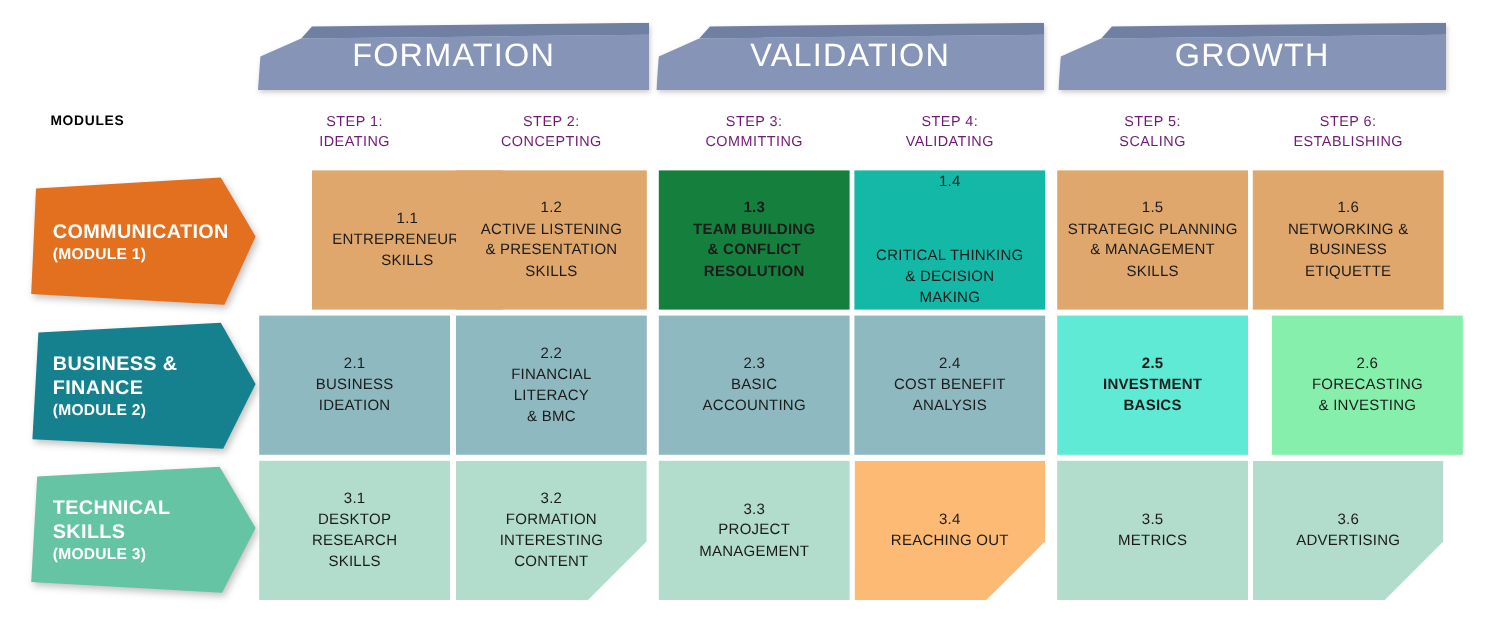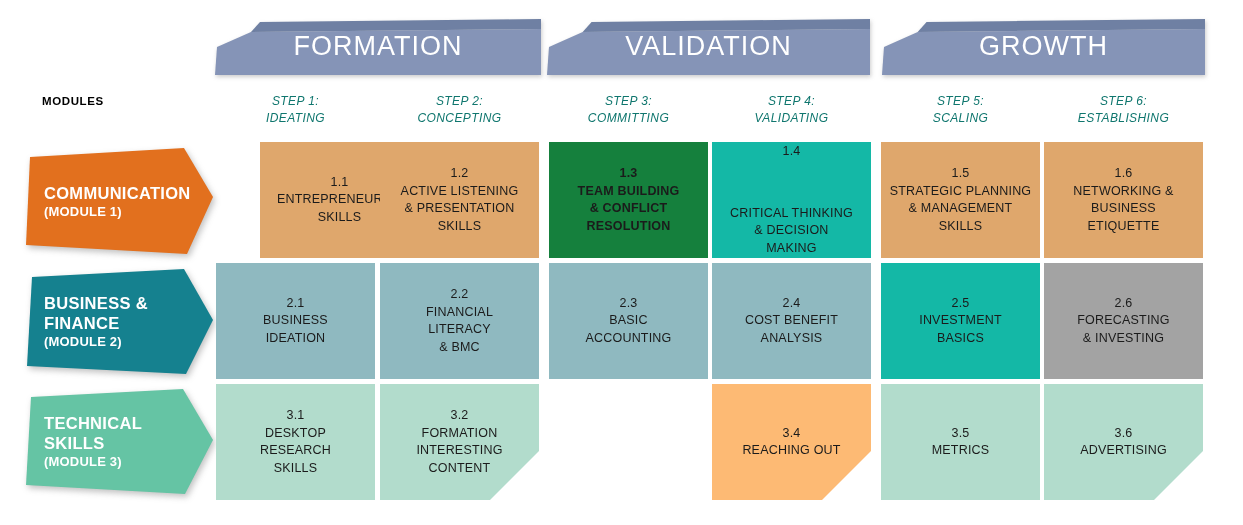--- a/index.html
+++ b/index.html
@@ -8,21 +8,21 @@
     font-family:"Liberation Sans",sans-serif;overflow:hidden;
   }
   
   .banner{position:absolute;top:19px;height:56px;}
   .banner svg{position:absolute;left:0;top:0;width:100%;height:100%;
     filter:drop-shadow(1px 2px 2px rgba(110,110,110,.35));}
   .banner-label{position:absolute;left:0;right:0;top:12px;text-align:center;
     color:#ffffff;font-size:27px;letter-spacing:1px;}
   
   .step{position:absolute;top:93px;width:159px;text-align:center;
-    font-size:12px;line-height:17px;color:#0f766e;white-space:pre-line;letter-spacing:.4px;font-style:italic;}
+    font-size:12px;line-height:17px;color:#701a75;white-space:pre-line;letter-spacing:.4px;}
   
   .modules-label{position:absolute;left:42px;top:95px;font-size:11.5px;
     font-weight:bold;color:#000;letter-spacing:.6px;}
   
   .marrow{position:absolute;left:24px;width:190px;height:112px;}
   .marrow svg{position:absolute;left:0;top:0;width:100%;height:100%;
     filter:drop-shadow(2px 3px 3px rgba(100,100,100,.4));}
   .mtext{position:absolute;left:20px;top:0;bottom:0;display:flex;
     flex-direction:column;justify-content:center;color:#fff;}
   .mname{font-size:16.5px;font-weight:bold;line-height:20px;white-space:pre-line;letter-spacing:.3px;}
@@ -163,43 +163,48 @@
   <div class="cell r2 c3" style="background-color: rgb(143, 185, 192);">
     <div class="cell-num">2.3</div>
     <div class="cell-title">BASIC
 ACCOUNTING</div>
   </div>
   <div class="cell r2 c4" style="background-color: rgb(143, 185, 192);">
     <div class="cell-num">2.4</div>
     <div class="cell-title">COST BENEFIT
 ANALYSIS</div>
   </div>
-  <div class="cell r2 c5" style="background-color: #14b8a6;">
+  <div class="cell r2 c5" style="background-color: #5eead4; font-weight: bold;">
     <div class="cell-num">2.5</div>
     <div class="cell-title">INVESTMENT
 BASICS</div>
   </div>
-  <div class="cell r2 c6" style="background-color: #a3a3a3;">
+  <div class="cell r2 c6" style="background-color: #86efac; margin-left: 16px;">
     <div class="cell-num">2.6</div>
     <div class="cell-title">FORECASTING
 &amp; INVESTING</div>
   </div>
 
   <div class="cell r3 c1" style="background-color: rgb(178, 220, 204);">
     <div class="cell-num">3.1</div>
     <div class="cell-title">DESKTOP
 RESEARCH
 SKILLS</div>
   </div>
   <div class="cell r3 c2 cut" style="background-color: rgb(178, 220, 204);">
     <div class="cell-num">3.2</div>
     <div class="cell-title">FORMATION
 INTERESTING
 CONTENT</div>
   </div>
+  <div class="cell r3 c3" style="background-color: rgb(178, 220, 204);">
+    <div class="cell-num">3.3</div>
+    <div class="cell-title">PROJECT
+MANAGEMENT</div>
+  </div>
   <div class="cell r3 c4 cut" style="background-color: #fdba74;">
     <div class="cell-num">3.4</div>
     <div class="cell-title">REACHING OUT</div>
   </div>
   <div class="cell r3 c5" style="background-color: rgb(178, 220, 204);">
     <div class="cell-num">3.5</div>
     <div class="cell-title">METRICS</div>
   </div>
   <div class="cell r3 c6 cut" style="background-color: rgb(178, 220, 204);">
     <div class="cell-num">3.6</div>

